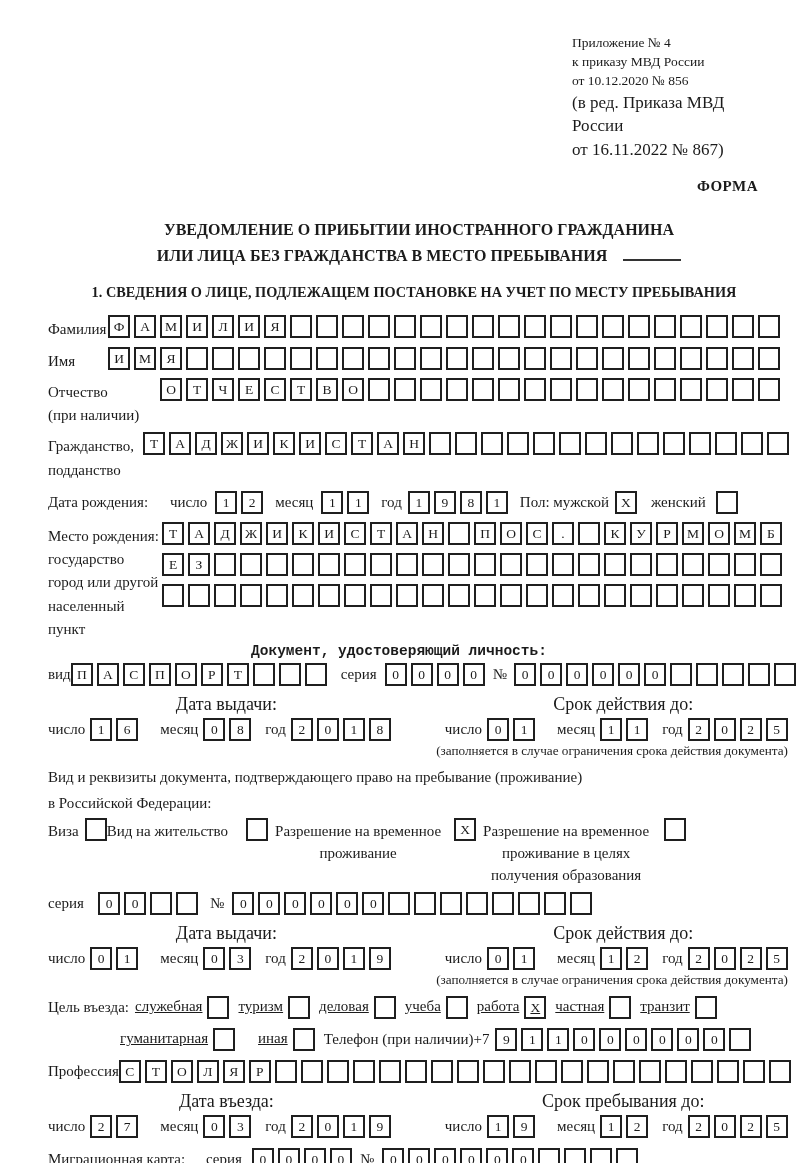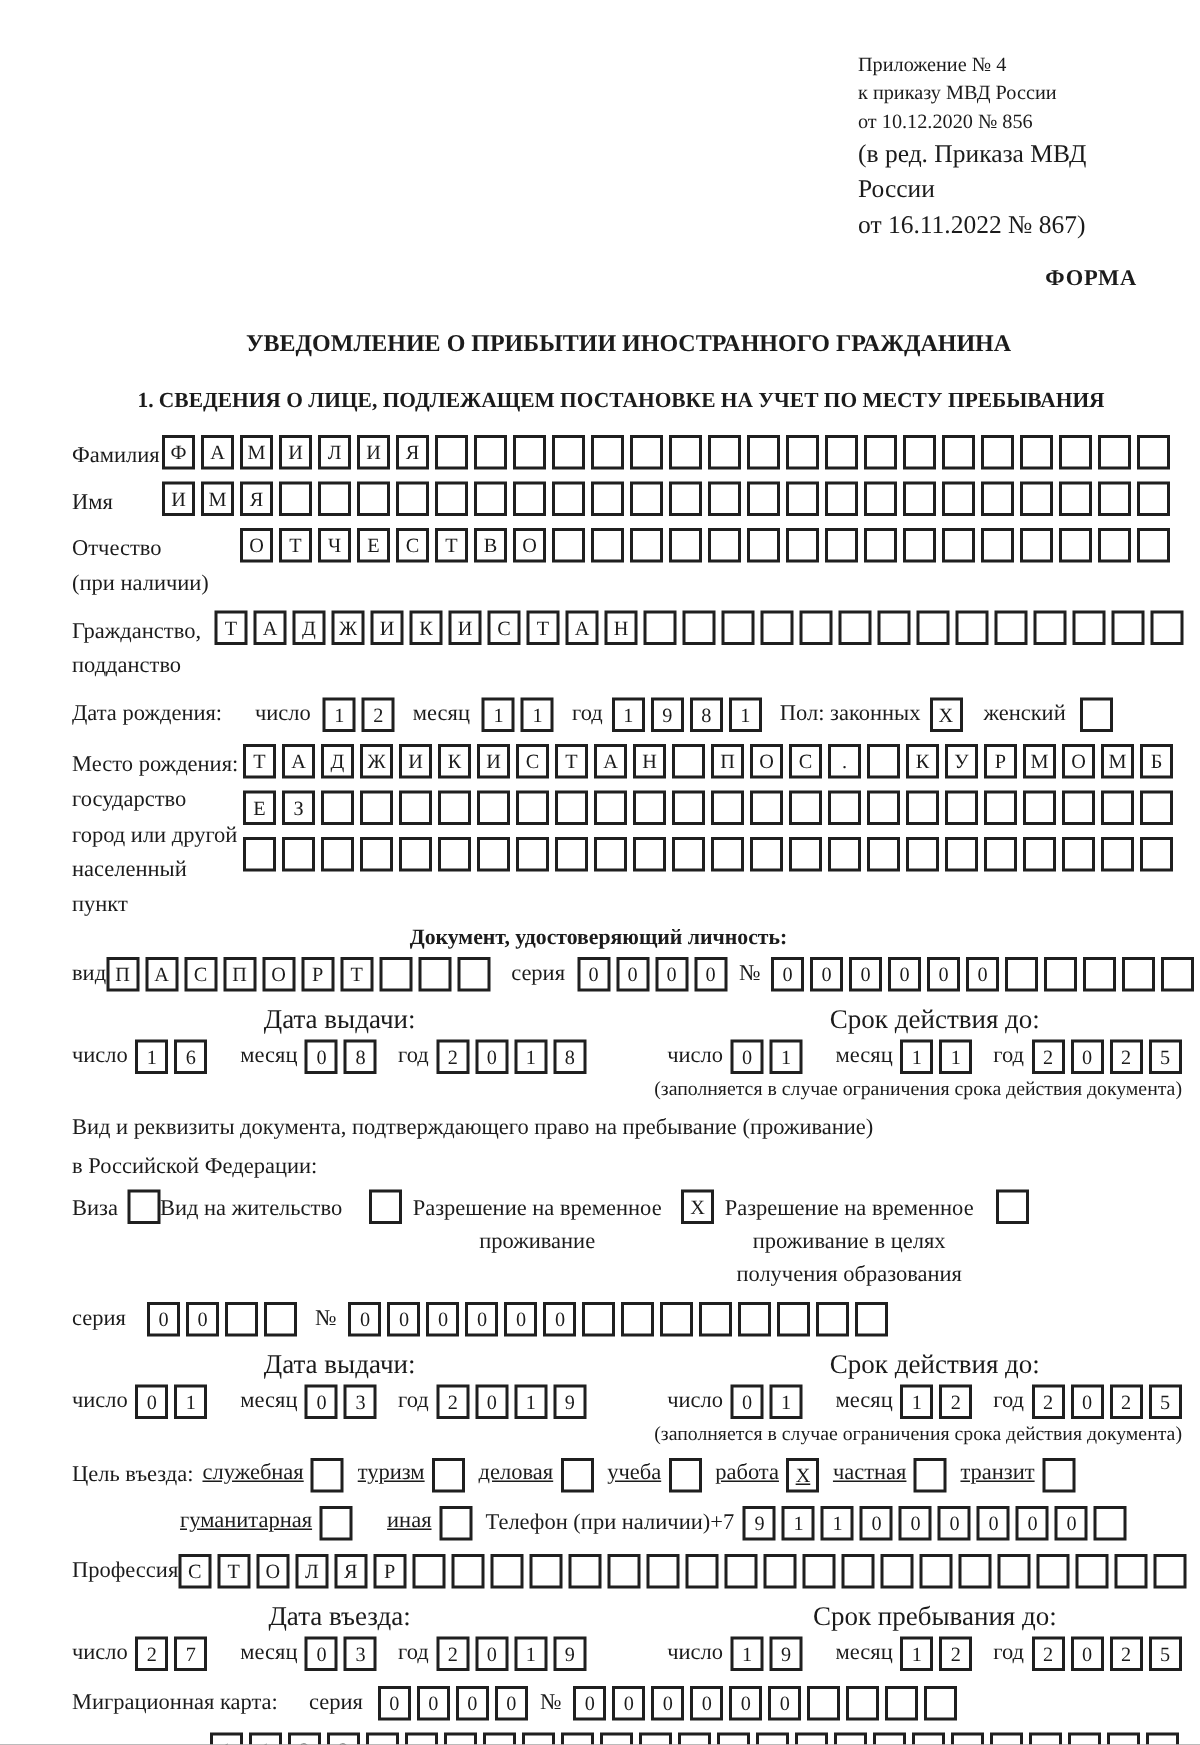--- a/index.html
+++ b/index.html
@@ -29,21 +29,21 @@
   .boxrow { display:inline-flex; flex-wrap:nowrap; }
   .cb {
     box-sizing:border-box; flex:0 0 auto;
     width:22px; height:23px; margin-right:4px;
     border:2px solid #1f1f1f;
     text-align:center; font-size:13.5px; line-height:19px;
     font-family:"Liberation Serif", serif;
   }
   .stack > .boxrow { display:flex; margin-bottom:8px; }
 
-  .center-b { text-align:center; font-weight:bold; margin-top:8px; margin-right:40px; font-size:14.5px; }
+  .center-b { text-align:center; font-weight:bold; margin-top:8px; margin-right:40px; font-size:14.5px;font-family:Liberation Mono, monospace; }
 
   .dates-row { display:flex; margin-top:8px; }
   .date-cluster { }
   .date-caption { text-align:center; font-size:18px; }
   .date-fields { display:flex; align-items:center; margin-top:3px; }
   .date-fields .lbl { padding-top:0; margin-right:5px; }
   .date-fields .boxrow { margin-right:10px; }
   .note { text-align:right; margin:2px 2px 0 0; font-size:13.2px; }
 
   .chk-label-multi { text-align:center; line-height:1.45; }
@@ -63,20 +63,21 @@
     <div>Приложение № 4</div>
     <div>к приказу МВД России</div>
     <div>от 10.12.2020 № 856</div>
     <div class="small">(в ред. Приказа МВД России</div>
     <div class="small">от 16.11.2022 № 867)</div>
   </div>
   <div class="forma">ФОРМА</div>
 
   <div class="title">
     <div>УВЕДОМЛЕНИЕ О ПРИБЫТИИ ИНОСТРАННОГО ГРАЖДАНИНА</div>
+    <div><span>ИЛИ ЛИЦА БЕЗ ГРАЖДАНСТВА В МЕСТО ПРЕБЫВАНИЯ</span><span class="blank-line"></span></div>
   </div>
 
   <div class="sec-title">1. СВЕДЕНИЯ О ЛИЦЕ, ПОДЛЕЖАЩЕМ ПОСТАНОВКЕ НА УЧЕТ ПО МЕСТУ ПРЕБЫВАНИЯ</div>
 
   <div class="frow" style="margin-top:14px;">
     <div class="lblcol" style="width:60px;">Фамилия</div>
     <div class="boxrow">
         <span class="cb">Ф</span>
         <span class="cb">А</span>
         <span class="cb">М</span>
@@ -217,21 +218,21 @@
         <span class="cb">1</span>
         <span class="cb">1</span>
       </span>
     <span class="lbl gap-s" style="padding-top:0; margin-right:6px;">год</span>
     <span class="boxrow">
         <span class="cb">1</span>
         <span class="cb">9</span>
         <span class="cb">8</span>
         <span class="cb">1</span>
       </span>
-    <span class="lbl gap-s" style="padding-top:0; margin-right:6px;">Пол: законных</span>
+    <span class="lbl gap-s" style="padding-top:0; margin-right:6px;">Пол: мужской</span>
     <span class="boxrow">
         <span class="cb single">X</span>
       </span>
     <span class="lbl gap-m" style="padding-top:0; margin-right:10px;">женский</span>
     <span class="boxrow">
         <span class="cb single"></span>
       </span>
   </div>
 
   <div class="frow" style="margin-top:8px;">

